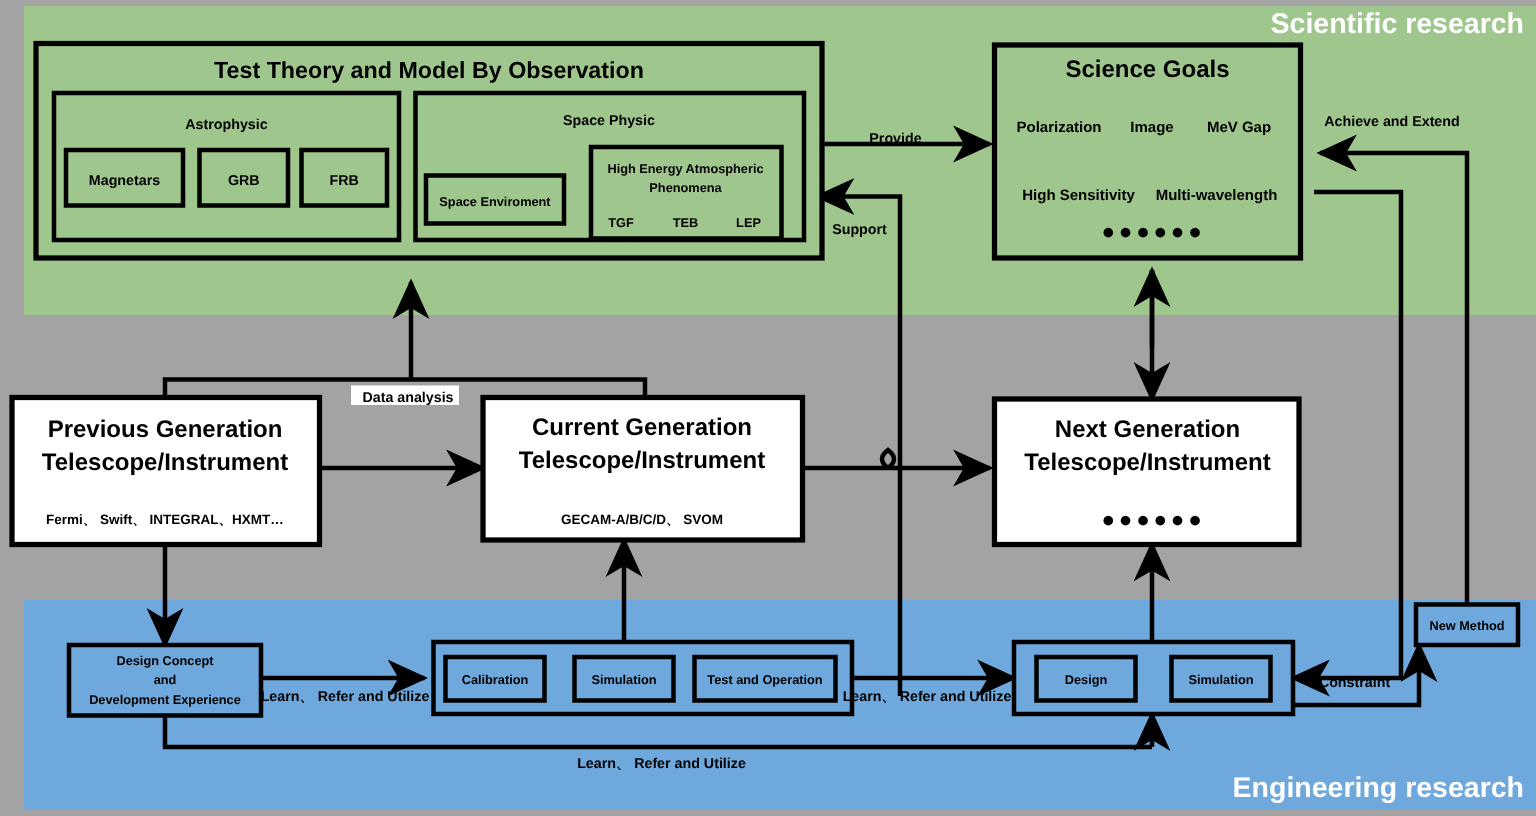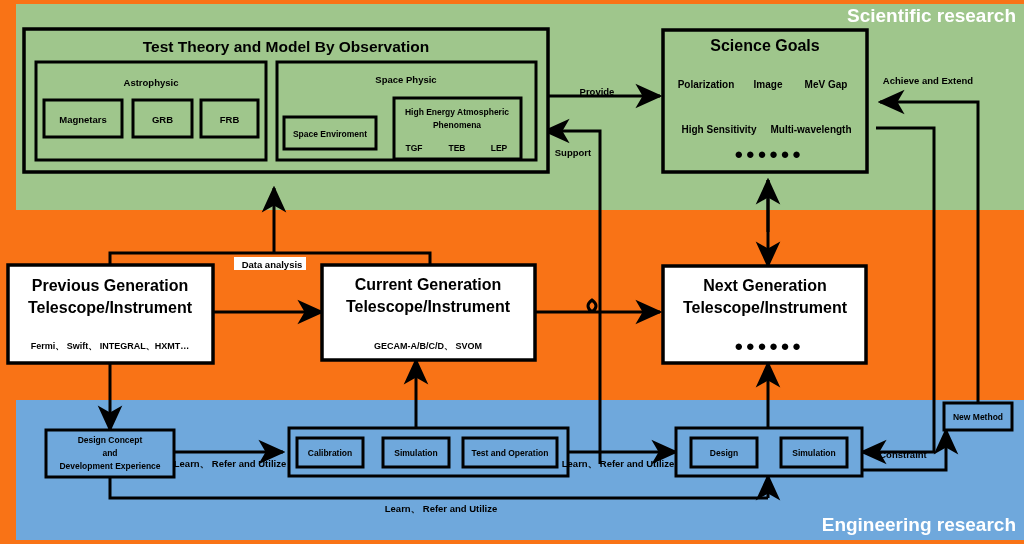--- a/index.html
+++ b/index.html
@@ -1,19 +1,19 @@
 <!DOCTYPE html>
 <html><head>
 <meta charset="utf-8">
 <style>
   html,body{margin:0;padding:0;background:#ffffff;}
   #stage{
     position:relative;
     width:1024px;height:544px;
-    background:#f97316;
+    background:#a3a3a3;
     font-family:"Liberation Sans", sans-serif;
     overflow:hidden;
   }
   svg#diagram{position:absolute;left:0;top:0;width:1024px;height:544px;}
   .band-label{
     fill:#ffffff;font-weight:bold;font-size:19px;
     font-family:"Liberation Sans", sans-serif;
   }
   .box-filled-green{fill:#9fc68c;stroke:#000000;}
   .box-filled-blue{fill:#6fa8dc;stroke:#000000;}

